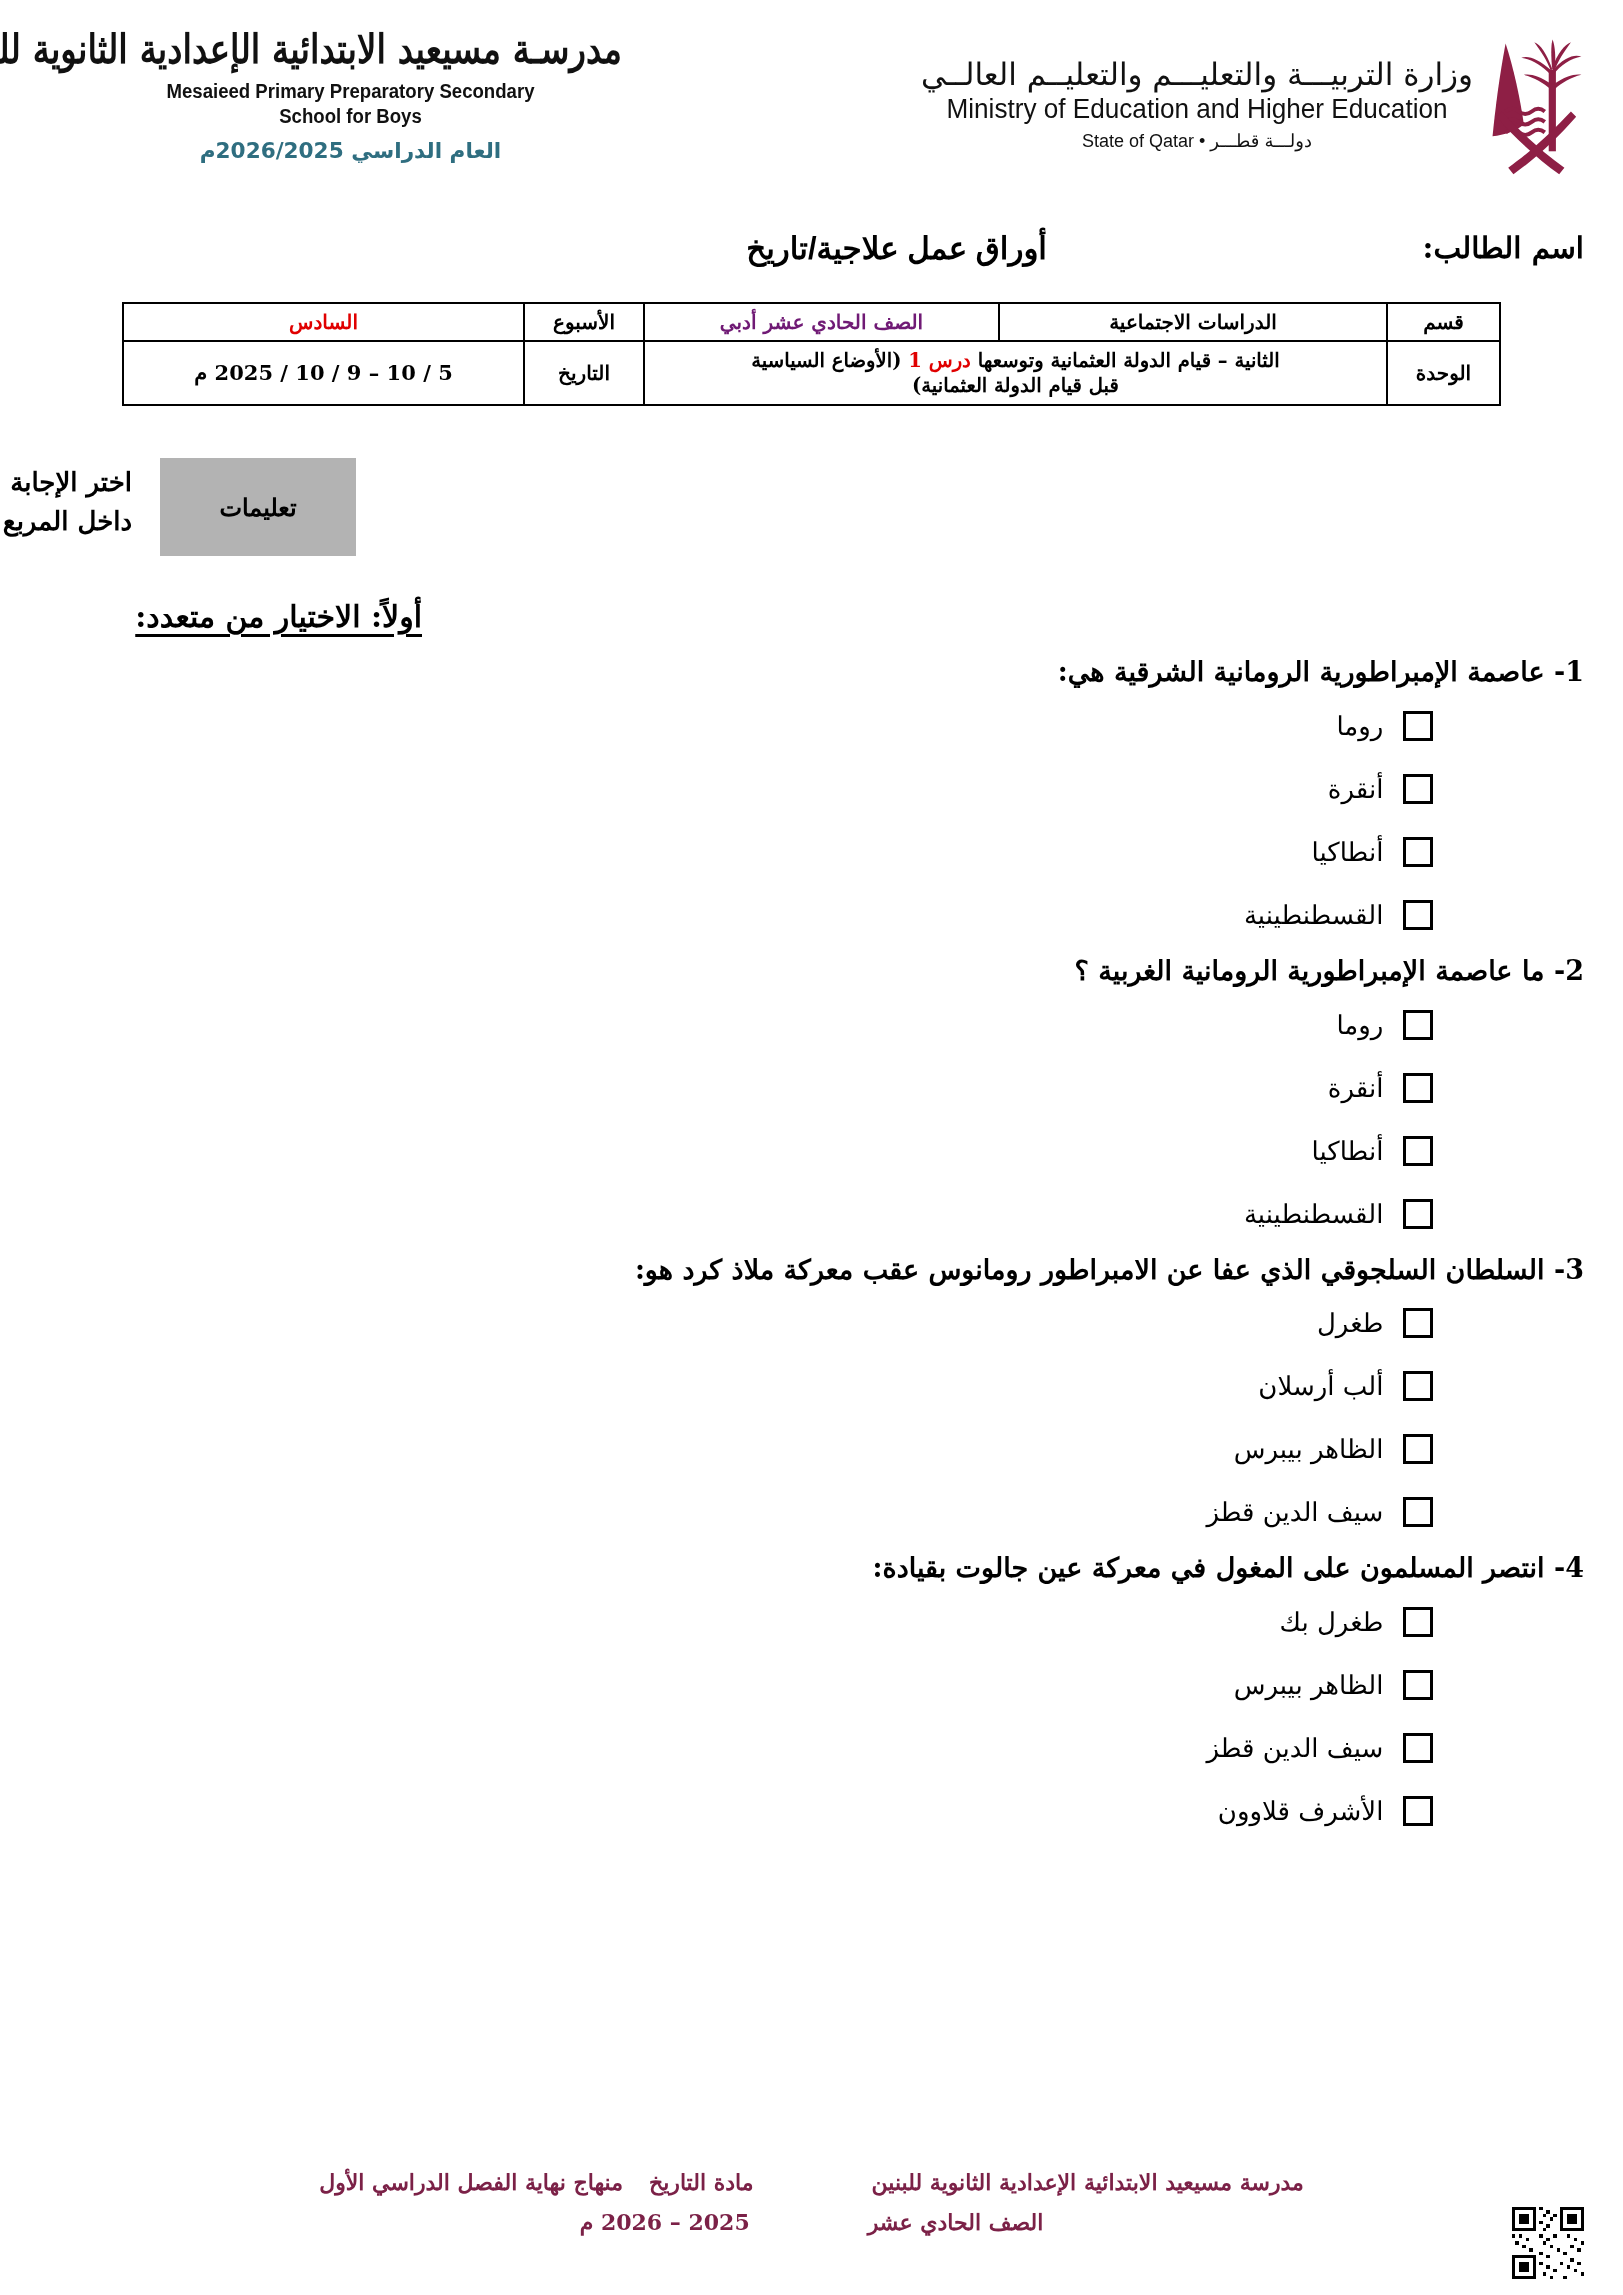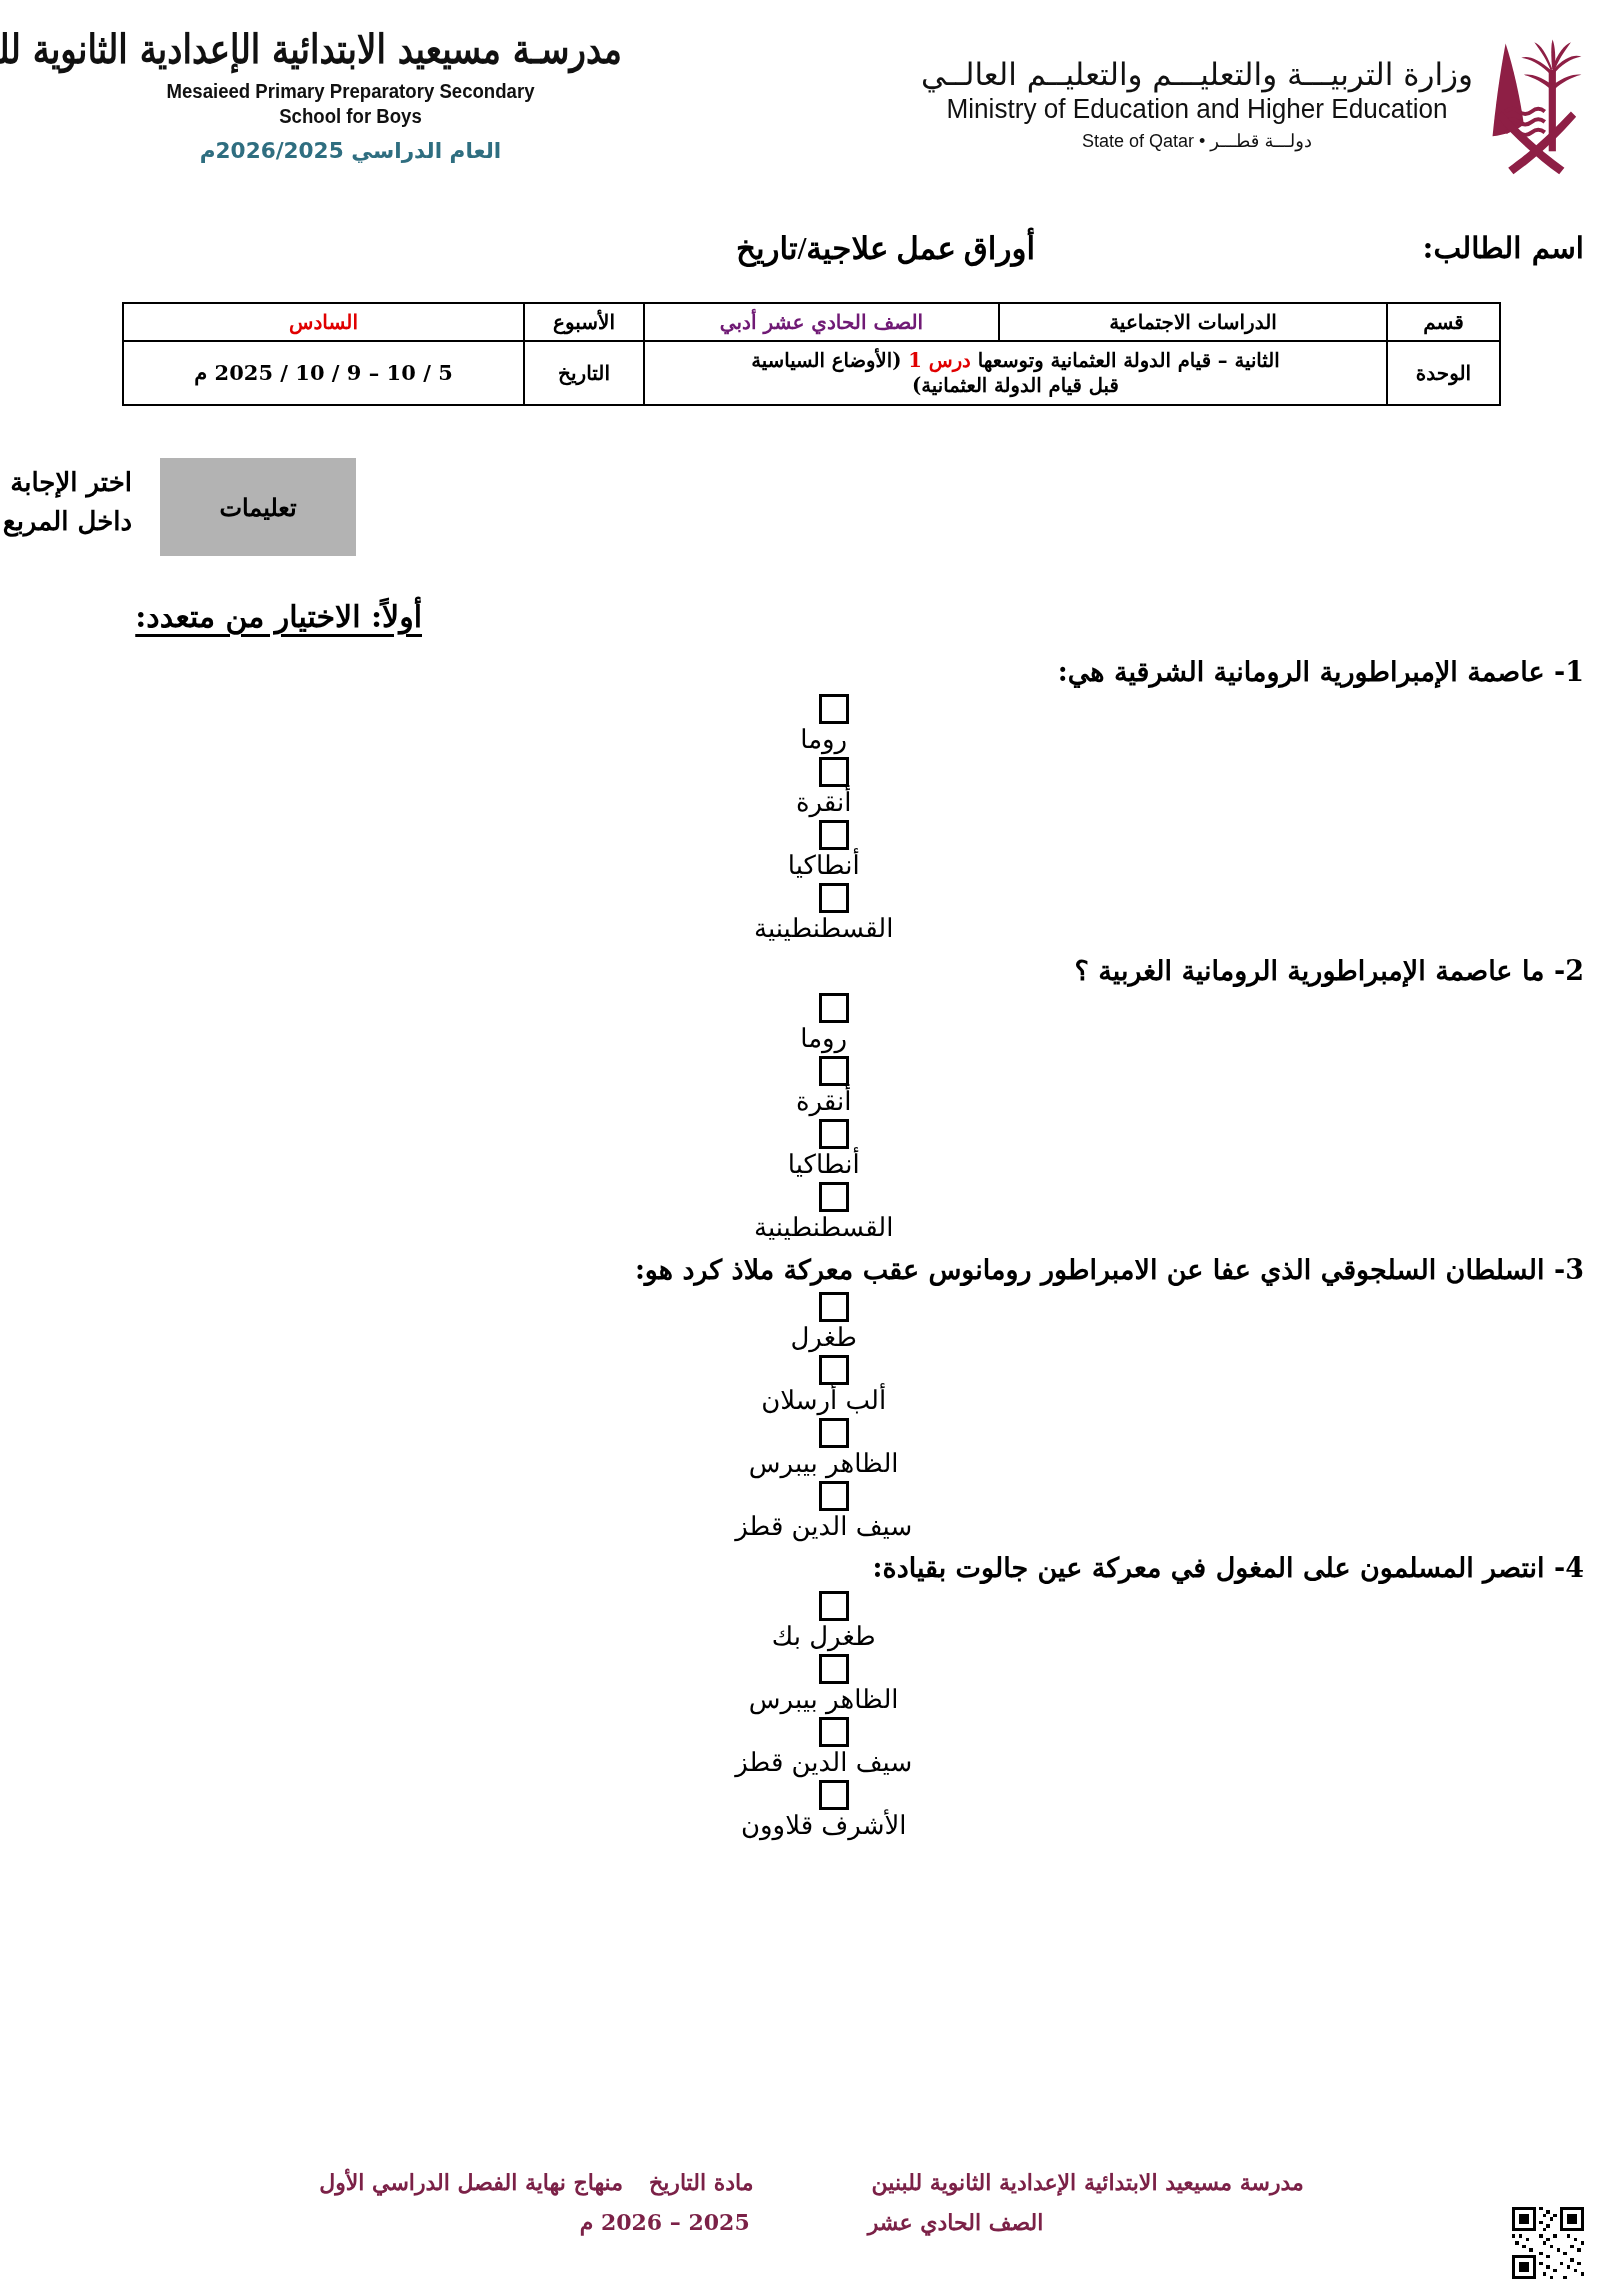--- a/index.html
+++ b/index.html
@@ -112,23 +112,23 @@
     right: 39px;
     top: 0;
     font-family: "DejaVu Serif", "Liberation Serif", serif;
     font-weight: bold;
     font-size: 29.4px;
     color: #000000;
     white-space: nowrap;
   }
   .doc-title {
     position: absolute;
-    right: 588px;
+    right: 576px;
     top: 0;
-    font-family: Liberation Serif, serif;
+    font-family: Liberation Sans, sans-serif;
     font-weight: bold;
     font-size: 31px;
     color: #000000;
     white-space: nowrap;
   }
 
   
   .info-table {
     position: absolute;
     top: 302px;
@@ -226,21 +226,21 @@
     font-size: 27px;
     color: #000000;
     line-height: 1.35;
     white-space: nowrap;
     direction: rtl;
   }
   .q-num { display: inline-block; }
   .options { margin-top: 3.9px; }
   .option {
     display: flex;
-    flex-direction: column;
+    flex-direction: row;
     align-items: center;
     justify-content: flex-start;
     padding-right: 190px;
     height: 63px;
   }
   .checkbox {
     width: 30px;
     height: 30px;
     border: 3.3px solid #000000;
     background: #ffffff;

